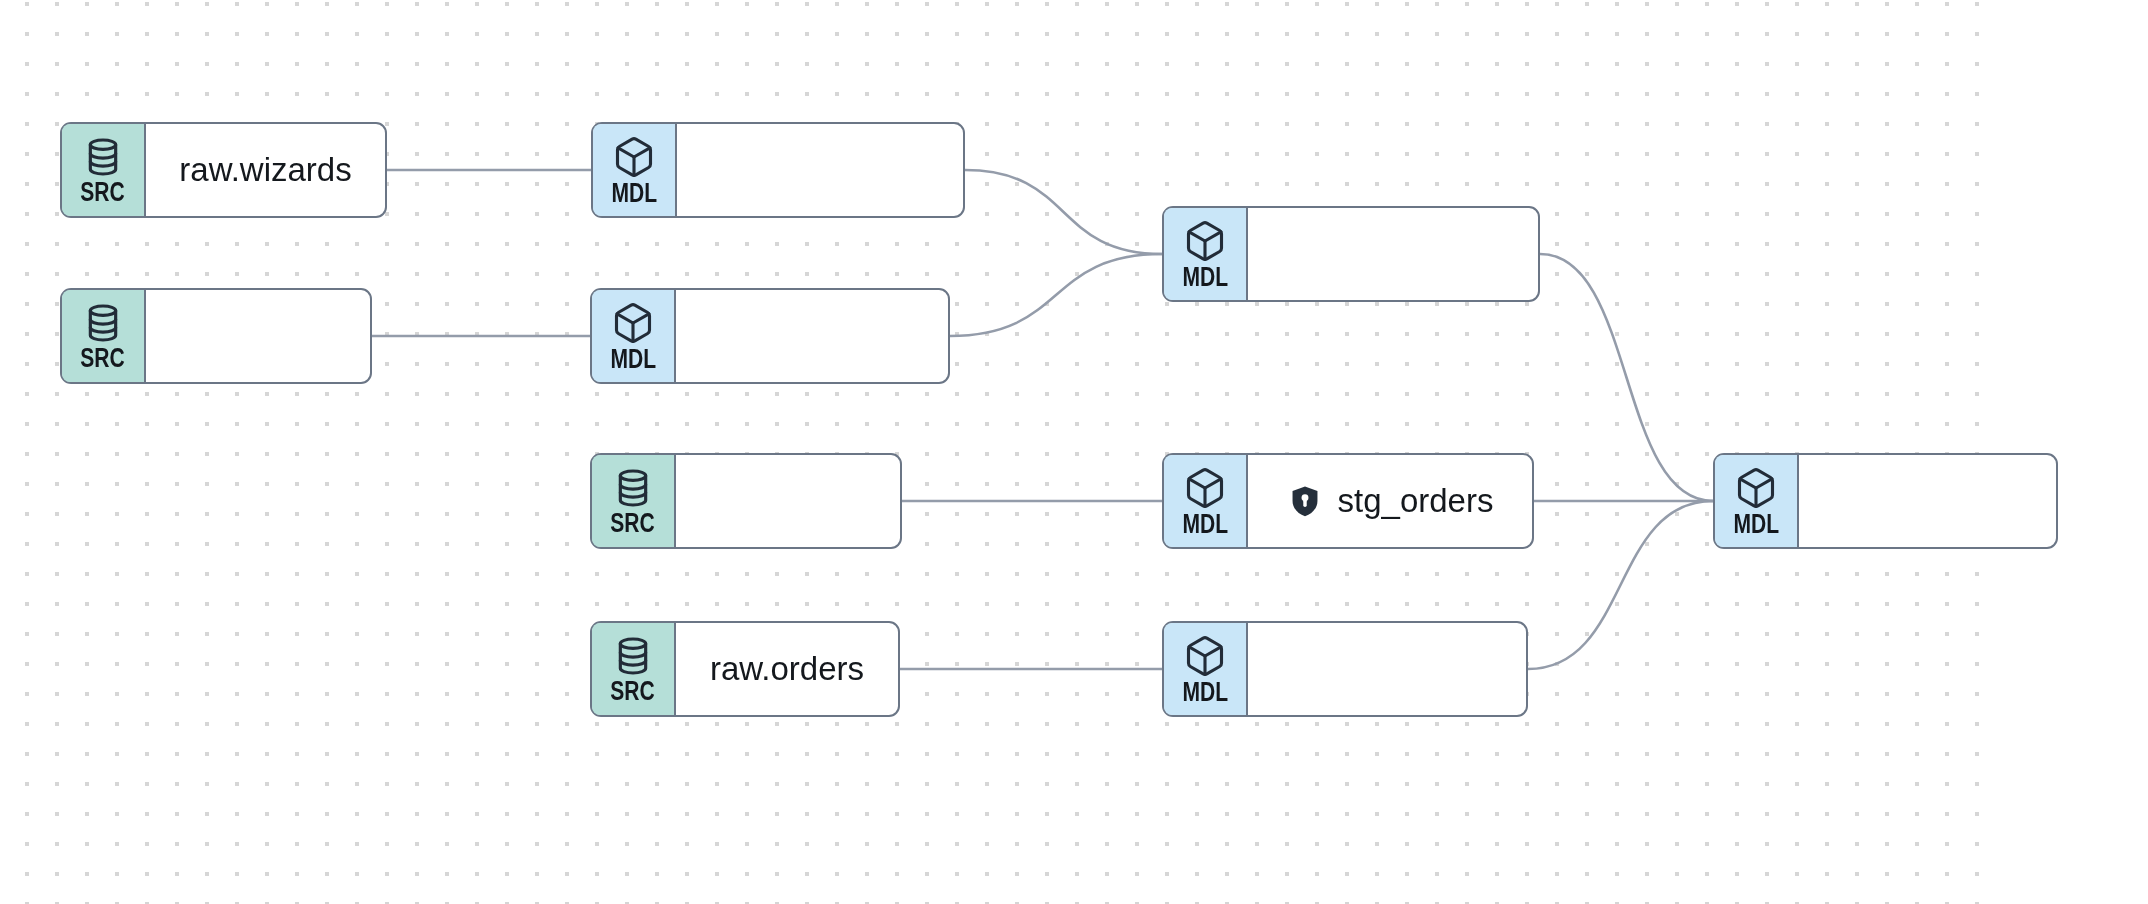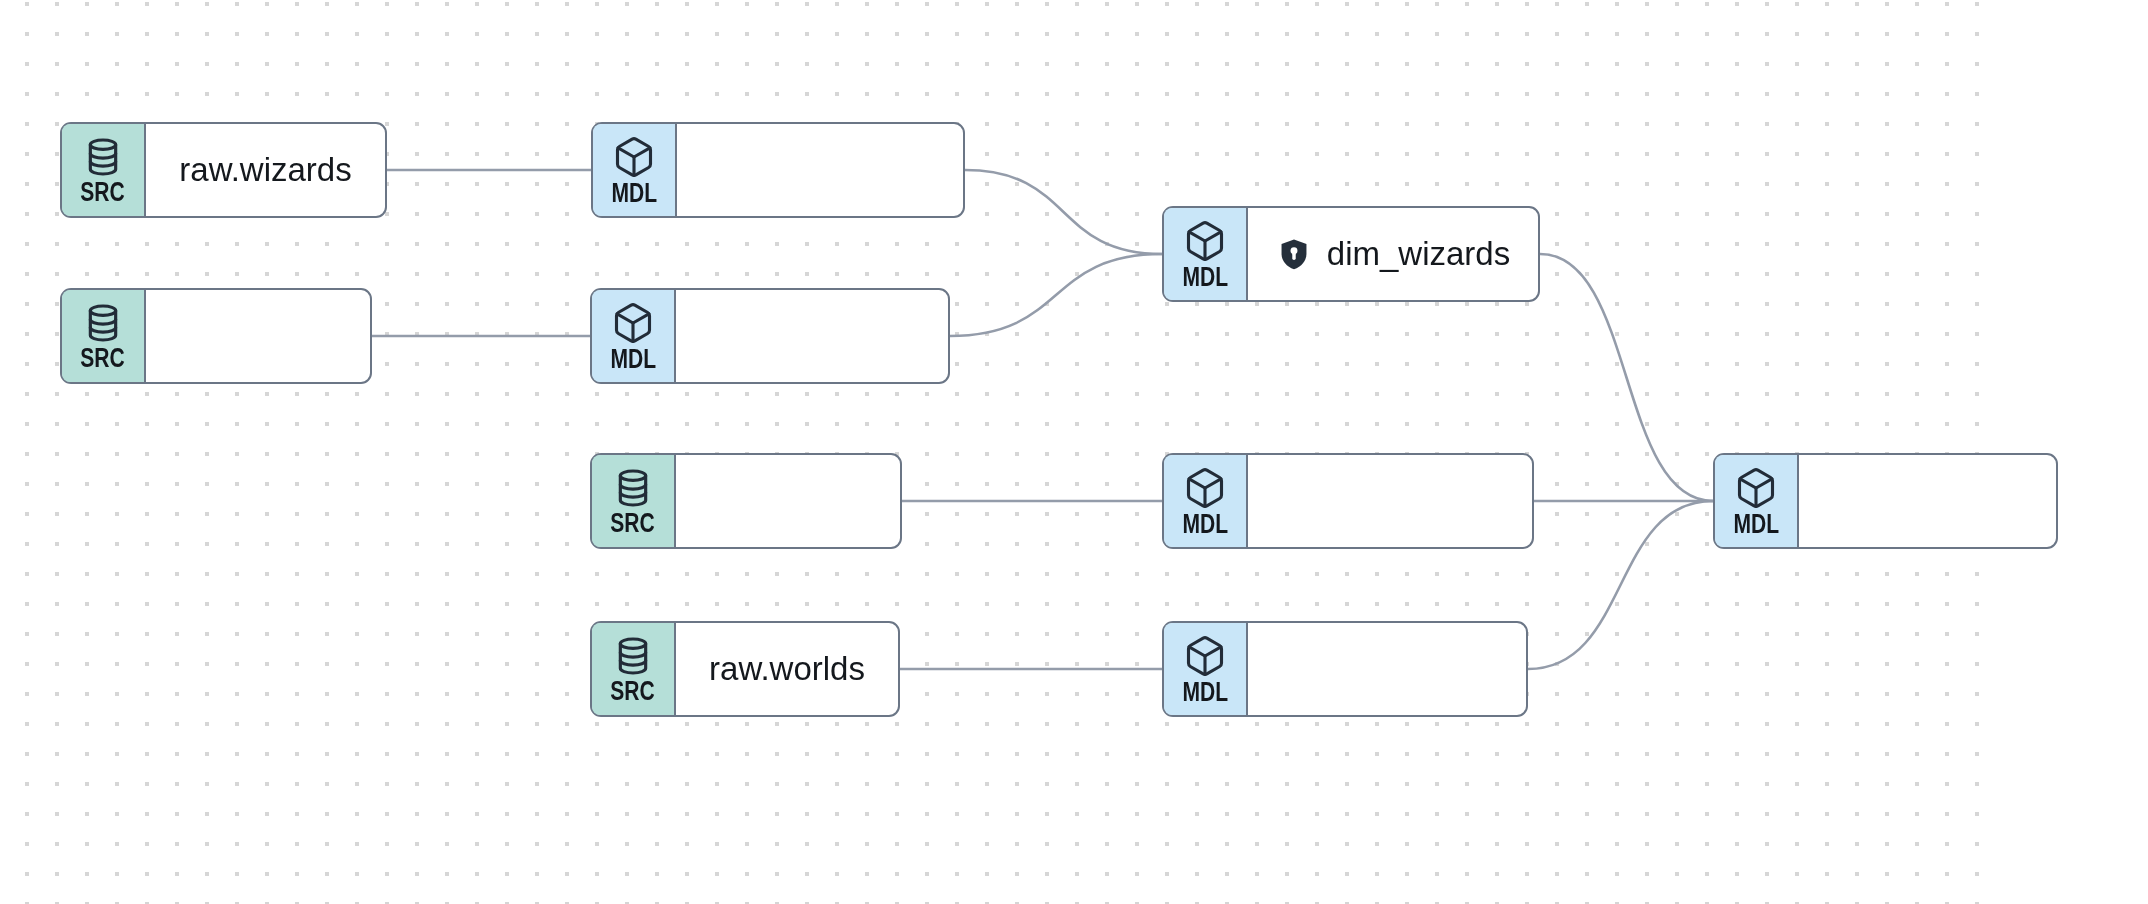--- a/index.html
+++ b/index.html
@@ -167,74 +167,74 @@
 
       <span class="badge-icon">
         <svg viewBox="0 0 24 24" fill="none" stroke="currentColor" stroke-width="1.7" stroke-linecap="round" stroke-linejoin="round">
           <path d="M21 8a2 2 0 0 0-1-1.73l-7-4a2 2 0 0 0-2 0l-7 4A2 2 0 0 0 3 8v8a2 2 0 0 0 1 1.73l7 4a2 2 0 0 0 2 0l7-4A2 2 0 0 0 21 16Z"></path>
           <path d="M3.3 7l8.7 5 8.7-5"></path>
           <path d="M12 22V12"></path>
         </svg>
       </span>
       <span class="badge-label">MDL</span>
     </div>
+  </div>
+    <div class="node source" style="left: 590px; top: 453px; width: 312px; height: 96px;">
+    <div class="badge">
+      <span class="badge-icon">
+        <svg viewBox="0 0 24 24" fill="none" stroke="currentColor" stroke-width="1.9" stroke-linecap="round" stroke-linejoin="round">
+          <ellipse cx="12" cy="4.6" rx="7.6" ry="2.8"></ellipse>
+          <path d="M4.4 4.6v14.8c0 1.55 3.4 2.8 7.6 2.8s7.6-1.25 7.6-2.8V4.6"></path>
+          <path d="M4.4 9.9c0 1.55 3.4 2.8 7.6 2.8s7.6-1.25 7.6-2.8"></path>
+          <path d="M4.4 14.7c0 1.55 3.4 2.8 7.6 2.8s7.6-1.25 7.6-2.8"></path>
+        </svg>
+      </span>
+
+      <span class="badge-label">SRC</span>
+    </div>
+  </div>
+    <div class="node model" style="left: 1162px; top: 453px; width: 372px; height: 96px;">
+    <div class="badge">
+
+      <span class="badge-icon">
+        <svg viewBox="0 0 24 24" fill="none" stroke="currentColor" stroke-width="1.7" stroke-linecap="round" stroke-linejoin="round">
+          <path d="M21 8a2 2 0 0 0-1-1.73l-7-4a2 2 0 0 0-2 0l-7 4A2 2 0 0 0 3 8v8a2 2 0 0 0 1 1.73l7 4a2 2 0 0 0 2 0l7-4A2 2 0 0 0 21 16Z"></path>
+          <path d="M3.3 7l8.7 5 8.7-5"></path>
+          <path d="M12 22V12"></path>
+        </svg>
+      </span>
+      <span class="badge-label">MDL</span>
+    </div>
     <div class="body">
       <span class="shield">
         <svg viewBox="0 0 24 24">
           <path fill="var(--shield)" d="M12 1.6l8.3 3v6.5c0 5-3.3 8.6-8.3 10.4-5-1.8-8.3-5.4-8.3-10.4V4.6l8.3-3z"></path>
           <circle cx="12" cy="9.2" r="2.3" fill="#ffffff"></circle>
           <rect x="10.85" y="10.4" width="2.3" height="4.9" rx="1.15" fill="#ffffff"></rect>
         </svg>
       </span>
-      <span class="node-label">dim_wizards</span>
-    </div>
-  </div>
-    <div class="node source" style="left: 590px; top: 453px; width: 312px; height: 96px;">
-    <div class="badge">
-      <span class="badge-icon">
-        <svg viewBox="0 0 24 24" fill="none" stroke="currentColor" stroke-width="1.9" stroke-linecap="round" stroke-linejoin="round">
-          <ellipse cx="12" cy="4.6" rx="7.6" ry="2.8"></ellipse>
-          <path d="M4.4 4.6v14.8c0 1.55 3.4 2.8 7.6 2.8s7.6-1.25 7.6-2.8V4.6"></path>
-          <path d="M4.4 9.9c0 1.55 3.4 2.8 7.6 2.8s7.6-1.25 7.6-2.8"></path>
-          <path d="M4.4 14.7c0 1.55 3.4 2.8 7.6 2.8s7.6-1.25 7.6-2.8"></path>
-        </svg>
-      </span>
-
-      <span class="badge-label">SRC</span>
-    </div>
-  </div>
-    <div class="node model" style="left: 1162px; top: 453px; width: 372px; height: 96px;">
-    <div class="badge">
-
-      <span class="badge-icon">
-        <svg viewBox="0 0 24 24" fill="none" stroke="currentColor" stroke-width="1.7" stroke-linecap="round" stroke-linejoin="round">
-          <path d="M21 8a2 2 0 0 0-1-1.73l-7-4a2 2 0 0 0-2 0l-7 4A2 2 0 0 0 3 8v8a2 2 0 0 0 1 1.73l7 4a2 2 0 0 0 2 0l7-4A2 2 0 0 0 21 16Z"></path>
-          <path d="M3.3 7l8.7 5 8.7-5"></path>
-          <path d="M12 22V12"></path>
-        </svg>
-      </span>
-      <span class="badge-label">MDL</span>
+      <span class="node-label">stg_orders</span>
     </div>
   </div>
     <div class="node source" style="left: 590px; top: 621px; width: 310px; height: 96px;">
     <div class="badge">
       <span class="badge-icon">
         <svg viewBox="0 0 24 24" fill="none" stroke="currentColor" stroke-width="1.9" stroke-linecap="round" stroke-linejoin="round">
           <ellipse cx="12" cy="4.6" rx="7.6" ry="2.8"></ellipse>
           <path d="M4.4 4.6v14.8c0 1.55 3.4 2.8 7.6 2.8s7.6-1.25 7.6-2.8V4.6"></path>
           <path d="M4.4 9.9c0 1.55 3.4 2.8 7.6 2.8s7.6-1.25 7.6-2.8"></path>
           <path d="M4.4 14.7c0 1.55 3.4 2.8 7.6 2.8s7.6-1.25 7.6-2.8"></path>
         </svg>
       </span>
 
       <span class="badge-label">SRC</span>
     </div>
     <div class="body">
 
-      <span class="node-label">raw.worlds</span>
+      <span class="node-label">raw.orders</span>
     </div>
   </div>
     <div class="node model" style="left: 1162px; top: 621px; width: 366px; height: 96px;">
     <div class="badge">
 
       <span class="badge-icon">
         <svg viewBox="0 0 24 24" fill="none" stroke="currentColor" stroke-width="1.7" stroke-linecap="round" stroke-linejoin="round">
           <path d="M21 8a2 2 0 0 0-1-1.73l-7-4a2 2 0 0 0-2 0l-7 4A2 2 0 0 0 3 8v8a2 2 0 0 0 1 1.73l7 4a2 2 0 0 0 2 0l7-4A2 2 0 0 0 21 16Z"></path>
           <path d="M3.3 7l8.7 5 8.7-5"></path>
           <path d="M12 22V12"></path>

